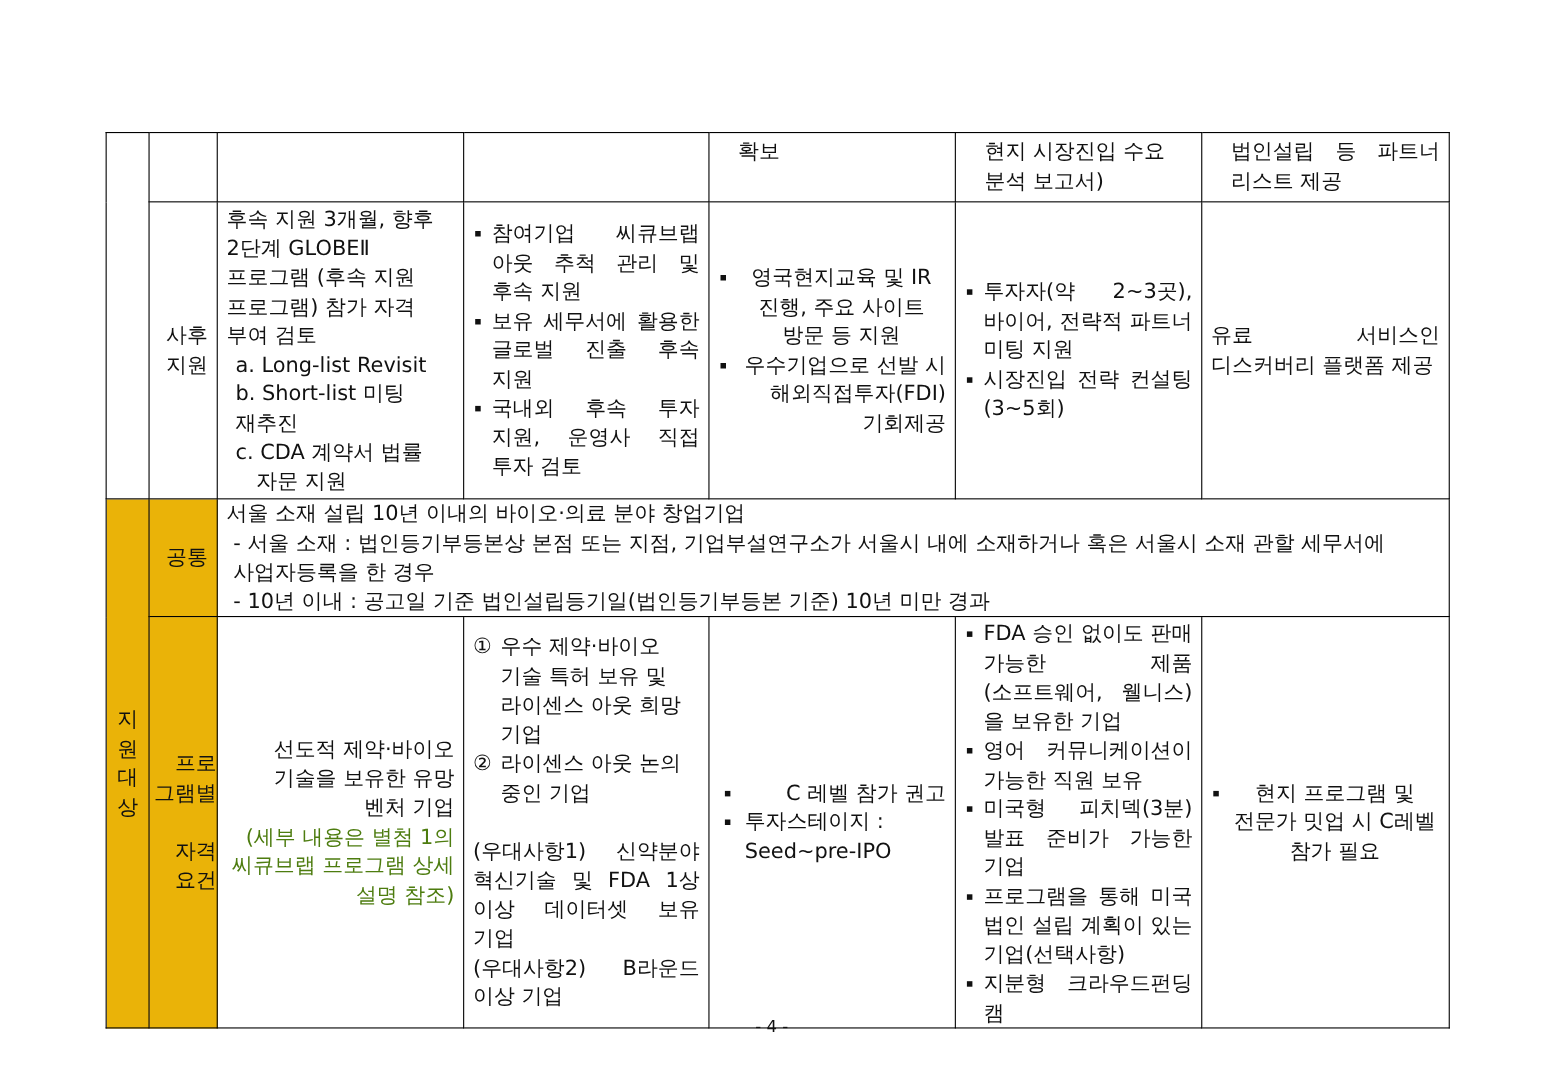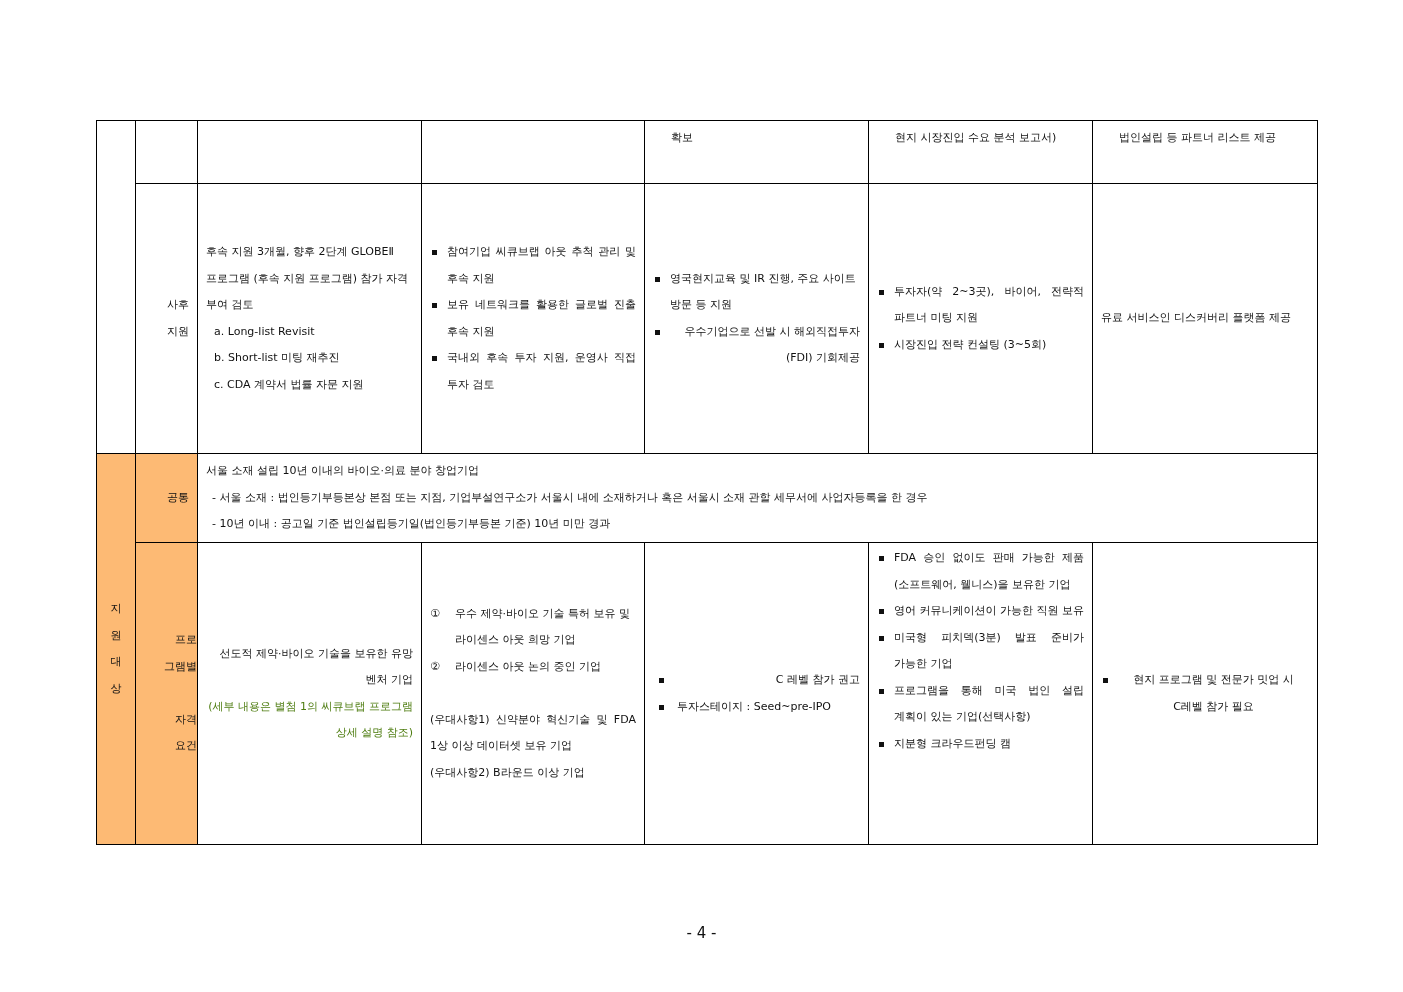--- a/index.html
+++ b/index.html
@@ -1,22 +1,22 @@
 <!DOCTYPE html>
 <html><head>
 <meta charset="utf-8">
 <style>
   html, body { margin: 0; padding: 0; background: #ffffff; }
   body { width: 1403px; height: 992px; position: relative; overflow: hidden;
          font-family: "DejaVu Sans", "Liberation Sans", sans-serif; color: #111; }
   table.doc { position: absolute; left: 96px; top: 120px; border-collapse: collapse;
               table-layout: fixed; width: 1221px; }
   table.doc td { border: 1.5px solid #000; vertical-align: middle; padding: 0 8px;
-                 font-size: 11px; line-height: 26.5px; word-break: keep-all; }
-  .yellow { background: #fdba74; }
+                 font-size: 19px; line-height: 26.5px; word-break: keep-all; }
+  .yellow { background: #eab308; }
   .center { text-align: right; }
   .vtext { text-align: center; padding: 0 !important; }
   .vtext span { display: block; line-height: 26.5px; }
   ul.sq { list-style: none; margin: 0; padding: 0; }
   ul.sq li { position: relative; padding-left: 17px; text-align: justify; }
   ul.sq li::before { content: ""; position: absolute; left: 2px; top: 11px; width: 5px; height: 5px; background: #111; }
   .sub { padding-left: 8px; }
   .blue { color: #4d7c0f; }
   .bold { font-weight: normal; }
   .numitem { position: relative; padding-left: 25px; }
@@ -56,27 +56,27 @@
     </td>
     <td>
       <div>후속 지원 3개월, 향후 2단계 GLOBEⅡ 프로그램 (후속 지원 프로그램) 참가 자격 부여 검토</div>
       <div class="sub">a. Long-list Revisit</div>
       <div class="sub">b. Short-list 미팅 재추진</div>
       <div class="sub" style="padding-left:27px; text-indent:-19px">c. CDA 계약서 법률 자문 지원</div>
     </td>
     <td>
       <ul class="sq">
         <li>참여기업 씨큐브랩 아웃 추척 관리 및 후속 지원</li>
-        <li>보유 네트워크를 활용한 글로벌 진출 후속 지원</li>
+        <li>보유 세무서에 활용한 글로벌 진출 후속 지원</li>
         <li>국내외 후속 투자 지원, 운영사 직접 투자 검토</li>
       </ul>
     </td>
     <td>
       <ul class="sq">
-        <li style="text-align:left">영국현지교육 및 IR 진행, 주요 사이트 방문 등 지원</li>
+        <li style="text-align:center">영국현지교육 및 IR 진행, 주요 사이트 방문 등 지원</li>
         <li style="text-align:right">우수기업으로 선발 시 해외직접투자(FDI) 기회제공</li>
       </ul>
     </td>
     <td>
       <ul class="sq">
         <li>투자자(약 2~3곳), 바이어, 전략적 파트너 미팅 지원</li>
         <li>시장진입 전략 컨설팅 (3~5회)</li>
       </ul>
     </td>
     <td style="text-align:justify">유료 서비스인 디스커버리 플랫폼 제공</td>

